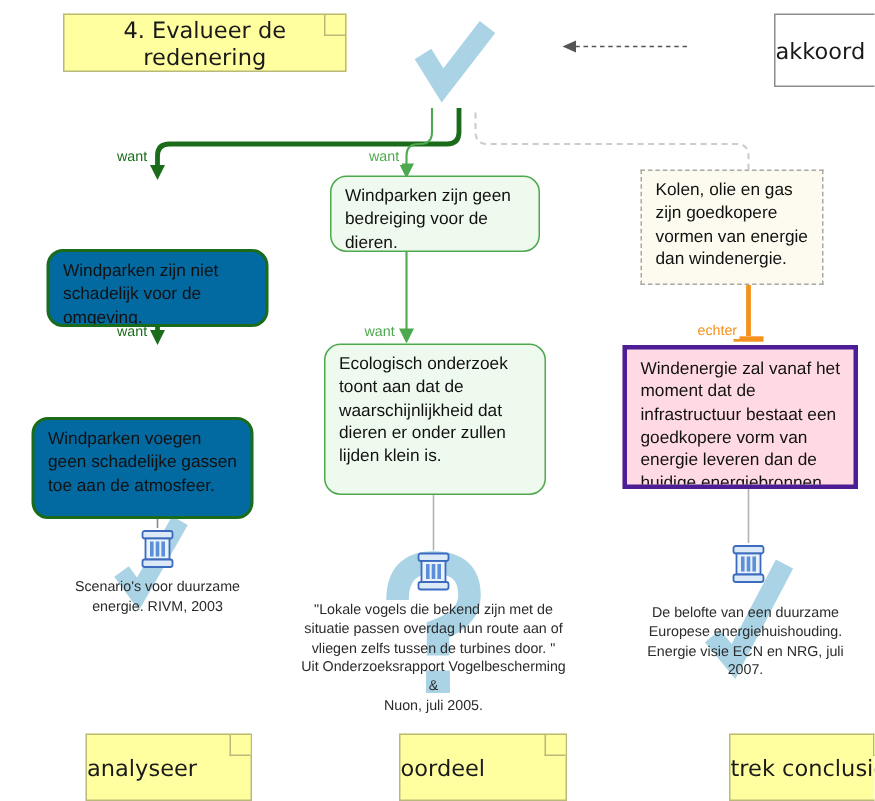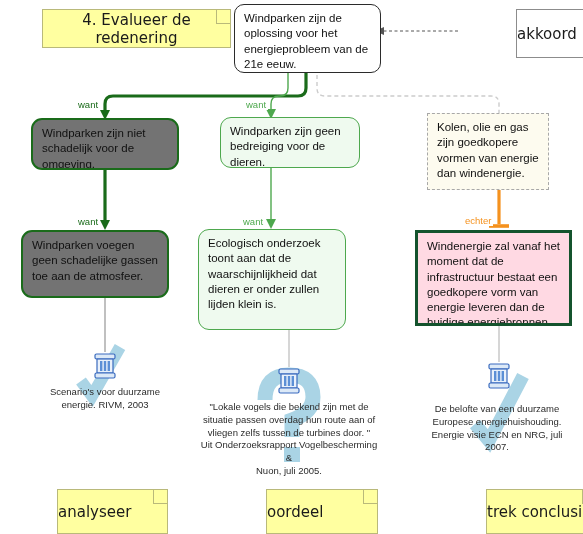--- a/index.html
+++ b/index.html
@@ -66,37 +66,38 @@
   .abox {
     position: absolute;
     box-sizing: border-box;
     font-size: 11.5px;
     line-height: 1.33;
     color: #111111;
     padding: 6px 8px 5px 9px;
     overflow: hidden;
   }
   .abox.support-strong {
-    background: #737373;
+    background: #0369a1;
     border: 2.5px solid #1a6b1a;
     border-radius: 11px;
+    margin-top: 48px;
   }
   .abox.support-weak {
     background: #effaef;
     border: 1px solid #4ea84e;
     border-radius: 11px;
   }
   .abox.objection-dashed {
     background: #fdfbef;
     border: 1px dashed #a8a8a8;
     border-radius: 0;
   }
   .abox.rebuttal {
     background: #ffd9e3;
-    border: 3px solid #14532d;
+    border: 3px solid #4c1d95;
     border-radius: 0;
   }
   .abox.claim {
     background: #ffffff;
     border: 1.5px solid #2b2b2b;
     border-radius: 10px;
   }
 
   
   .conn-label {
@@ -175,23 +176,20 @@
       <path d="M 265 400 Q 265 375 289 375 Q 313 375 313 397 Q 313 412 292 420 L 292 437" fill="none" stroke="#aad4e5" stroke-width="15" stroke-linecap="butt"></path>
       <rect x="284" y="447" width="16" height="15" fill="#aad4e5"></rect>
     </g>
   </svg>
 
   <div class="note" style="left:6px; top:9px; width:189px; height:39px;">
     <span>4. Evalueer de redenering</span>
     <span class="fold"></span>
   </div>
 
-  <div class="abox claim" style="left:234px; top:4px; width:147px; height:69px;">
-    <span>Windparken zijn de oplossing voor het energieprobleem van de 21e eeuw.</span>
-  </div>
 
   <div class="note white" style="left:480px; top:9px; width:94px; height:49px;">
     <span>akkoord</span>
     <span class="fold"></span>
   </div>
 
   <div class="conn-label lbl-dark" style="left:76px; top:99px;">want</div>
   <div class="conn-label lbl-light" style="left:244px; top:99px;">want</div>
   <div class="conn-label lbl-gray" style="left:445px; top:100px;margin-top:44px;">maar</div>
   <div class="conn-label lbl-dark" style="left:76px; top:216px;">want</div>
@@ -207,21 +205,21 @@
   </div>
 
   <div class="abox objection-dashed" style="left:427px; top:113px; width:122px; height:77px;">
     <span>Kolen, olie en gas zijn goedkopere vormen van energie dan windenergie.</span>
   </div>
 
   <div class="abox support-strong" style="left:21px; top:230px; width:148px; height:68px;">
     <span>Windparken voegen geen schadelijke gassen toe aan de atmosfeer.</span>
   </div>
 
-  <div class="abox support-weak" style="left:198px; top:229px; width:148px; height:101px;">
+  <div class="abox support-weak" style="left:216px; top:229px; width:148px; height:101px;">
     <span>Ecologisch onderzoek toont aan dat de waarschijnlijkheid dat dieren er onder zullen lijden klein is.</span>
   </div>
 
   <div class="abox rebuttal" style="left:415px; top:230px; width:157px; height:96px;">
     <span>Windenergie zal  vanaf het moment dat de infrastructuur bestaat een goedkopere vorm van energie leveren dan de huidige energiebronnen.</span>
   </div>
 
   <div class="evidence" style="left:15px; top:352px; width:180px;">
     <svg class="ev-icon" style="left:77px; top:0px;" viewBox="0 0 26 30" xmlns="http://www.w3.org/2000/svg">
       <rect x="3" y="2" width="20" height="5" rx="1.5" fill="#dce9f7" stroke="#3a6bbf" stroke-width="1.2"></rect>

